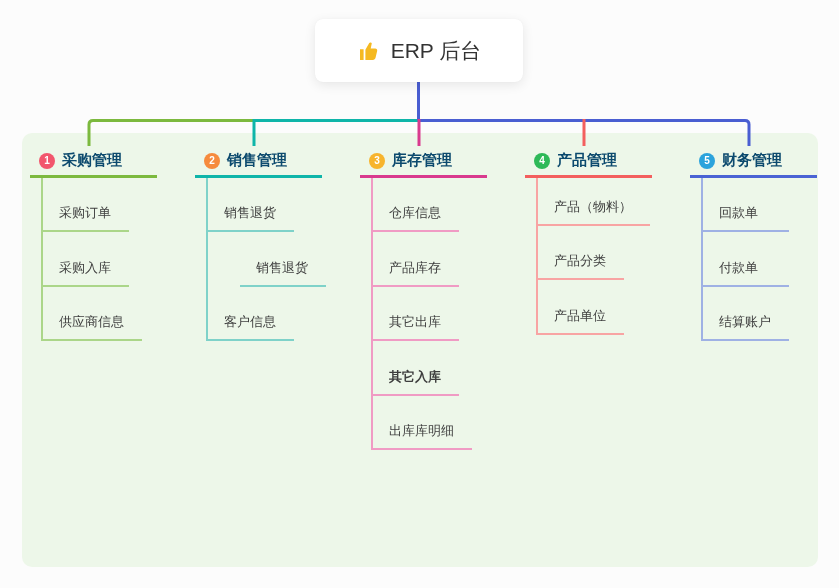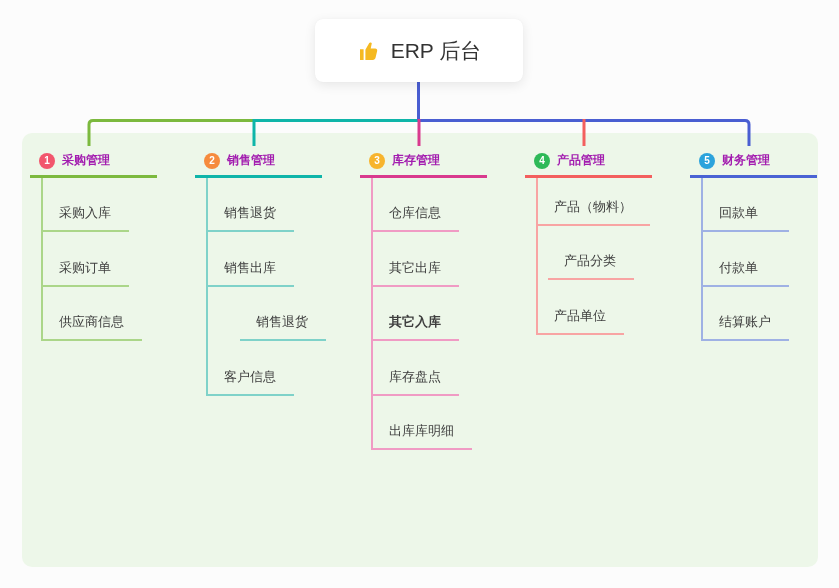--- a/index.html
+++ b/index.html
@@ -28,21 +28,21 @@
     width:118px;height:29px;border-bottom:3px solid #888;
     display:flex;align-items:center;padding-left:9px;gap:7px;
     box-sizing:border-box;border-bottom-width:3px;cursor:default;
   }
   .branch-header{box-sizing:content-box;}
   .badge{
     width:16px;height:16px;border-radius:50%;flex:0 0 16px;
     color:#fff;font-size:10px;font-weight:bold;line-height:16px;
     text-align:center;display:inline-block;
   }
-  .branch-label{font-size:12px;font-weight:600;color:#a21caf;white-space:nowrap;}
+  .branch-label{font-size:15px;font-weight:600;color:#0c4a6e;white-space:nowrap;}
   .items{margin-left:11px;border-left:2px solid #ccc;}
   .item{height:54.4px;display:flex;align-items:flex-end;}
   .item-label{
     display:inline-block;border-bottom:2px solid #ccc;
     padding:0 18px 8px 16px;min-width:52px;box-sizing:content-box;
     font-size:13px;color:#3e3e3e;white-space:nowrap;
   }
 </style>
 </head>
 <body>
@@ -69,84 +69,81 @@
   </div>
 
   <div id="branches">
       <div class="branch" style="left: 30px;">
         <div class="branch-header" style="border-bottom-color: rgb(124, 185, 62);">
           <span class="badge" style="background: rgb(242, 86, 109);">1</span>
           <span class="branch-label">采购管理</span>
         </div>
         <div class="items" style="border-left-color: rgb(171, 214, 137);">
           <div class="item" style="height: 54.4px;">
-            <span class="item-label" style="border-bottom-color: rgb(171, 214, 137);">采购入库</span>
+            <span class="item-label" style="border-bottom-color: rgb(171, 214, 137);">采购订单</span>
           </div>
           <div class="item" style="height: 54.4px;">
-            <span class="item-label" style="border-bottom-color: rgb(171, 214, 137);">采购订单</span>
+            <span class="item-label" style="border-bottom-color: rgb(171, 214, 137);">采购入库</span>
           </div>
           <div class="item" style="height: 54.4px;">
             <span class="item-label" style="border-bottom-color: rgb(171, 214, 137);">供应商信息</span>
           </div>
         </div>
       </div>
       <div class="branch" style="left: 195px;">
         <div class="branch-header" style="border-bottom-color: rgb(15, 181, 169);">
           <span class="badge" style="background: rgb(246, 139, 61);">2</span>
           <span class="branch-label">销售管理</span>
         </div>
         <div class="items" style="border-left-color: rgb(127, 210, 201);">
           <div class="item" style="height: 54.4px;">
             <span class="item-label" style="border-bottom-color: rgb(127, 210, 201);">销售退货</span>
-          </div>
-          <div class="item" style="height: 54.4px;">
-            <span class="item-label" style="border-bottom-color: rgb(127, 210, 201);">销售出库</span>
           </div>
           <div class="item" style="height: 54.4px;">
             <span class="item-label" style="border-bottom-color: rgb(127, 210, 201); margin-left: 32px;">销售退货</span>
           </div>
           <div class="item" style="height: 54.4px;">
             <span class="item-label" style="border-bottom-color: rgb(127, 210, 201);">客户信息</span>
           </div>
         </div>
       </div>
       <div class="branch" style="left: 360px;">
         <div class="branch-header" style="border-bottom-color: rgb(217, 58, 142);">
           <span class="badge" style="background: rgb(247, 180, 45);">3</span>
           <span class="branch-label">库存管理</span>
         </div>
         <div class="items" style="border-left-color: rgb(240, 155, 196);">
           <div class="item" style="height: 54.4px;">
             <span class="item-label" style="border-bottom-color: rgb(240, 155, 196);">仓库信息</span>
           </div>
           <div class="item" style="height: 54.4px;">
+            <span class="item-label" style="border-bottom-color: rgb(240, 155, 196);">产品库存</span>
+          </div>
+          <div class="item" style="height: 54.4px;">
             <span class="item-label" style="border-bottom-color: rgb(240, 155, 196);">其它出库</span>
           </div>
           <div class="item" style="height: 54.4px;">
             <span class="item-label" style="border-bottom-color: rgb(240, 155, 196); font-weight: bold;">其它入库</span>
-          </div>
-          <div class="item" style="height: 54.4px;">
-            <span class="item-label" style="border-bottom-color: rgb(240, 155, 196);">库存盘点</span>
           </div>
           <div class="item" style="height: 54.4px;">
             <span class="item-label" style="border-bottom-color: rgb(240, 155, 196);">出库库明细</span>
           </div>
         </div>
       </div>
       <div class="branch" style="left: 525px;">
         <div class="branch-header" style="border-bottom-color: rgb(243, 95, 94);">
           <span class="badge" style="background: rgb(46, 185, 88);">4</span>
           <span class="branch-label">产品管理</span>
         </div>
         <div class="items" style="border-left-color: rgb(248, 164, 163);">
           <div class="item" style="height: 48px;">
             <span class="item-label" style="border-bottom-color: rgb(248, 164, 163);">产品（物料）</span>
           </div>
           <div class="item" style="height: 54.4px;">
-            <span class="item-label" style="border-bottom-color: rgb(248, 164, 163); margin-left: 10px;">产品分类</span>
+            <span class="item-label" style="border-bottom-color: rgb(248, 164, 163);">产品分类</span>
           </div>
           <div class="item" style="height: 54.4px;">
             <span class="item-label" style="border-bottom-color: rgb(248, 164, 163);">产品单位</span>
           </div>
         </div>
       </div>
       <div class="branch" style="left: 690px;">
         <div class="branch-header" style="border-bottom-color: rgb(74, 99, 212);">
           <span class="badge" style="background: rgb(43, 163, 220);">5</span>
           <span class="branch-label">财务管理</span>

